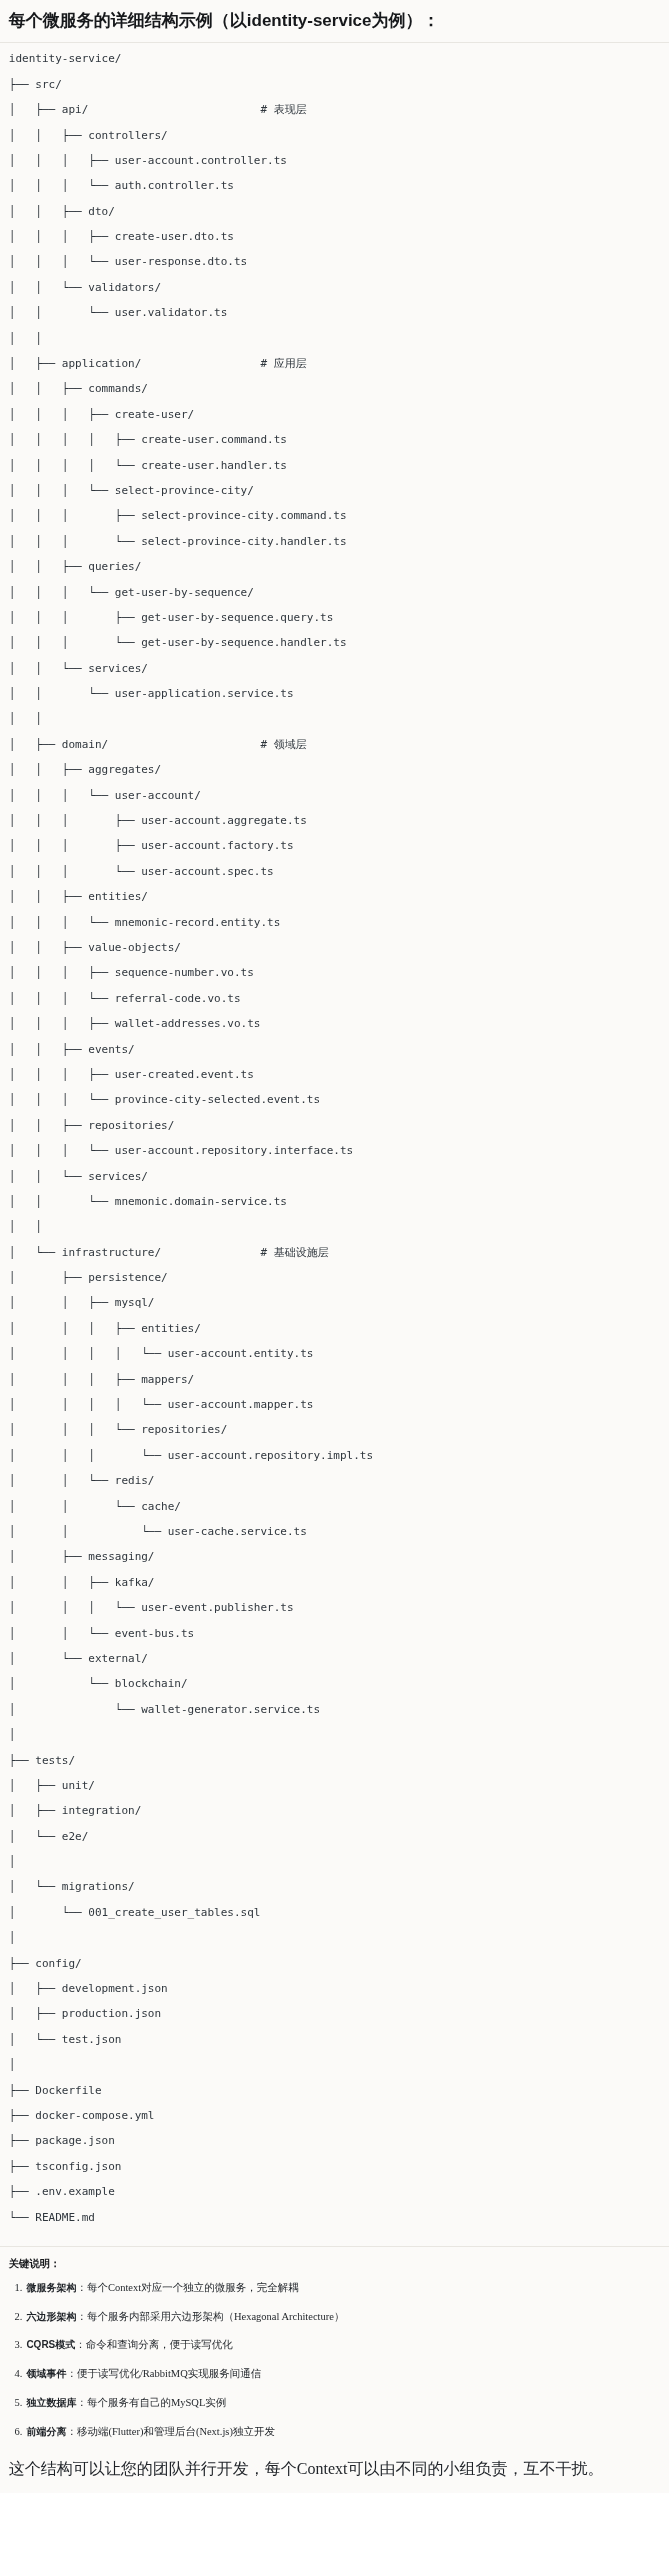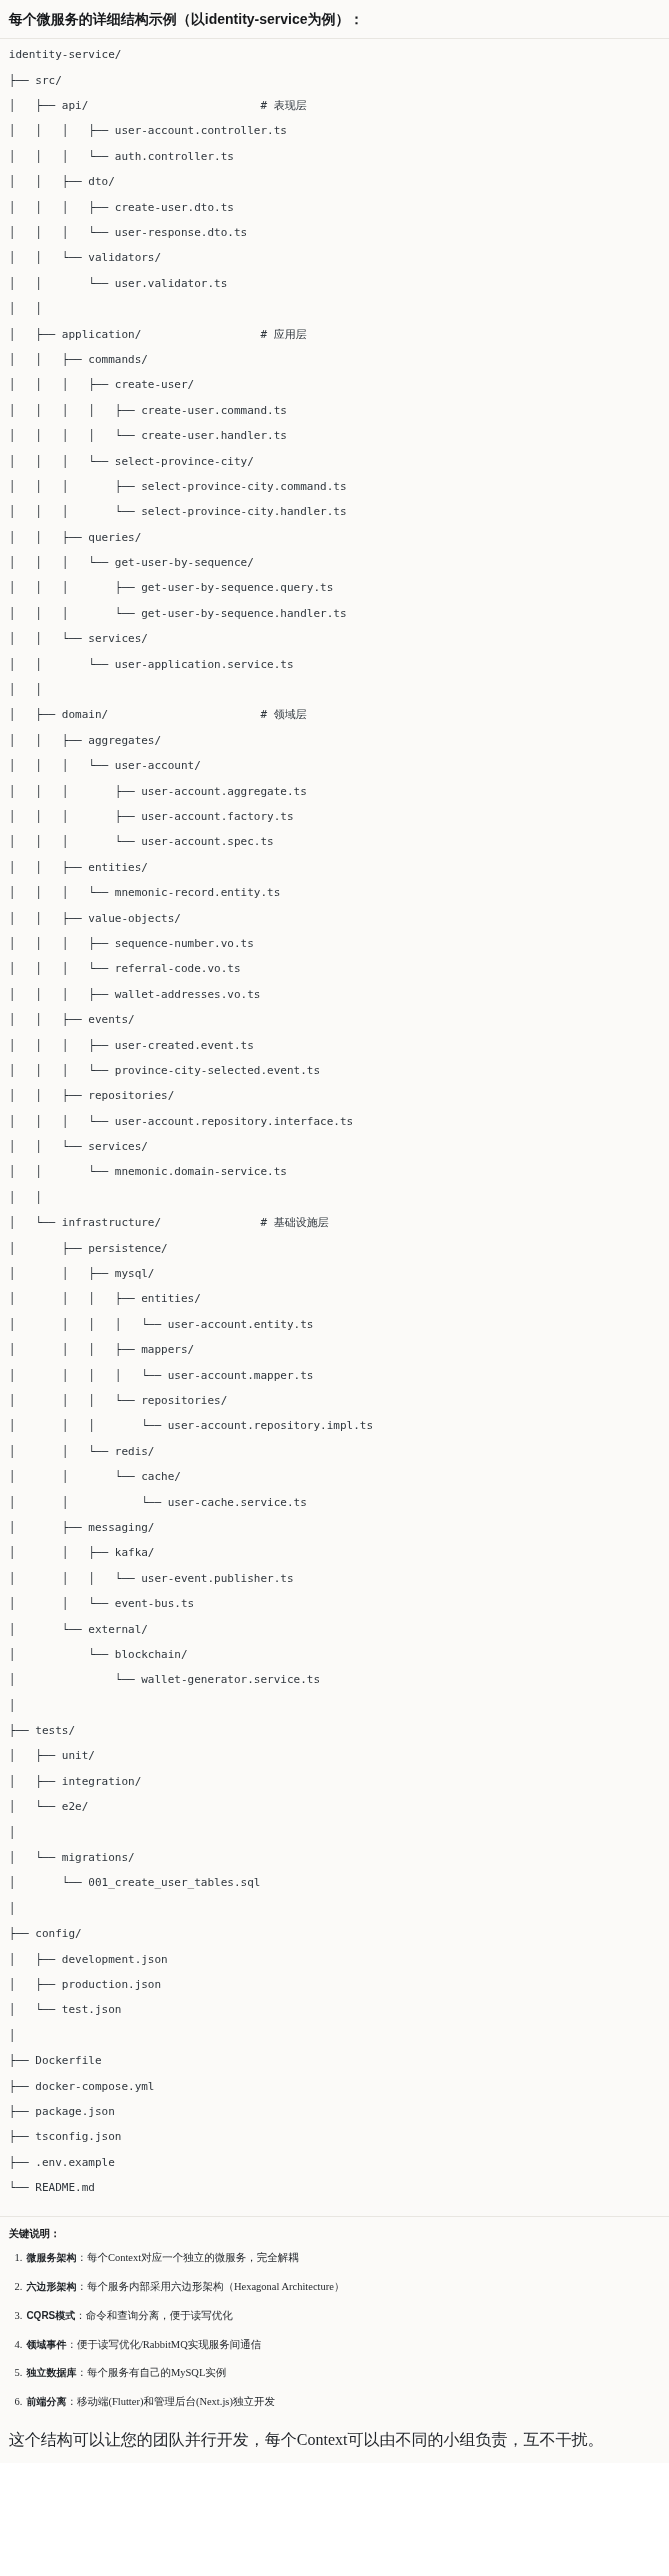--- a/index.html
+++ b/index.html
@@ -21,21 +21,21 @@
 
   
   .title-block {
     padding: 10px 8.8px 8.8px 8.8px;
     background: #fbfaf8;
     border-bottom: 0.6px solid #e8e6e1;
   }
   .title-text {
     font-family: "Liberation Sans", sans-serif;
     font-weight: bold;
-    font-size: 14px;
+    font-size: 17px;
     line-height: 1.35;
     letter-spacing: 0px;
     color: #16181b;
     white-space: pre;
   }
 
   
   .code-block {
     background: #fbfaf8;
     padding: 10.6px 8.8px 8.8px 8.8px;
@@ -114,20 +114,21 @@
 <div class="page">
 
   <div class="title-block">
     <div class="title-text">每个微服务的详细结构示例（以identity-service为例）：</div>
   </div>
 
   <div class="code-block">
     <pre class="tree"><code id="tree-code"><span class="row">identity-service/</span>
 <span class="row">├── src/</span>
 <span class="row"><span>│   ├── api/                          </span><span class="cmt"># 表现层</span></span>
+<span class="row">│   │   ├── controllers/</span>
 <span class="row">│   │   │   ├── user-account.controller.ts</span>
 <span class="row">│   │   │   └── auth.controller.ts</span>
 <span class="row">│   │   ├── dto/</span>
 <span class="row">│   │   │   ├── create-user.dto.ts</span>
 <span class="row">│   │   │   └── user-response.dto.ts</span>
 <span class="row">│   │   └── validators/</span>
 <span class="row">│   │       └── user.validator.ts</span>
 <span class="row">│   │</span>
 <span class="row"><span>│   ├── application/                  </span><span class="cmt"># 应用层</span></span>
 <span class="row">│   │   ├── commands/</span>

